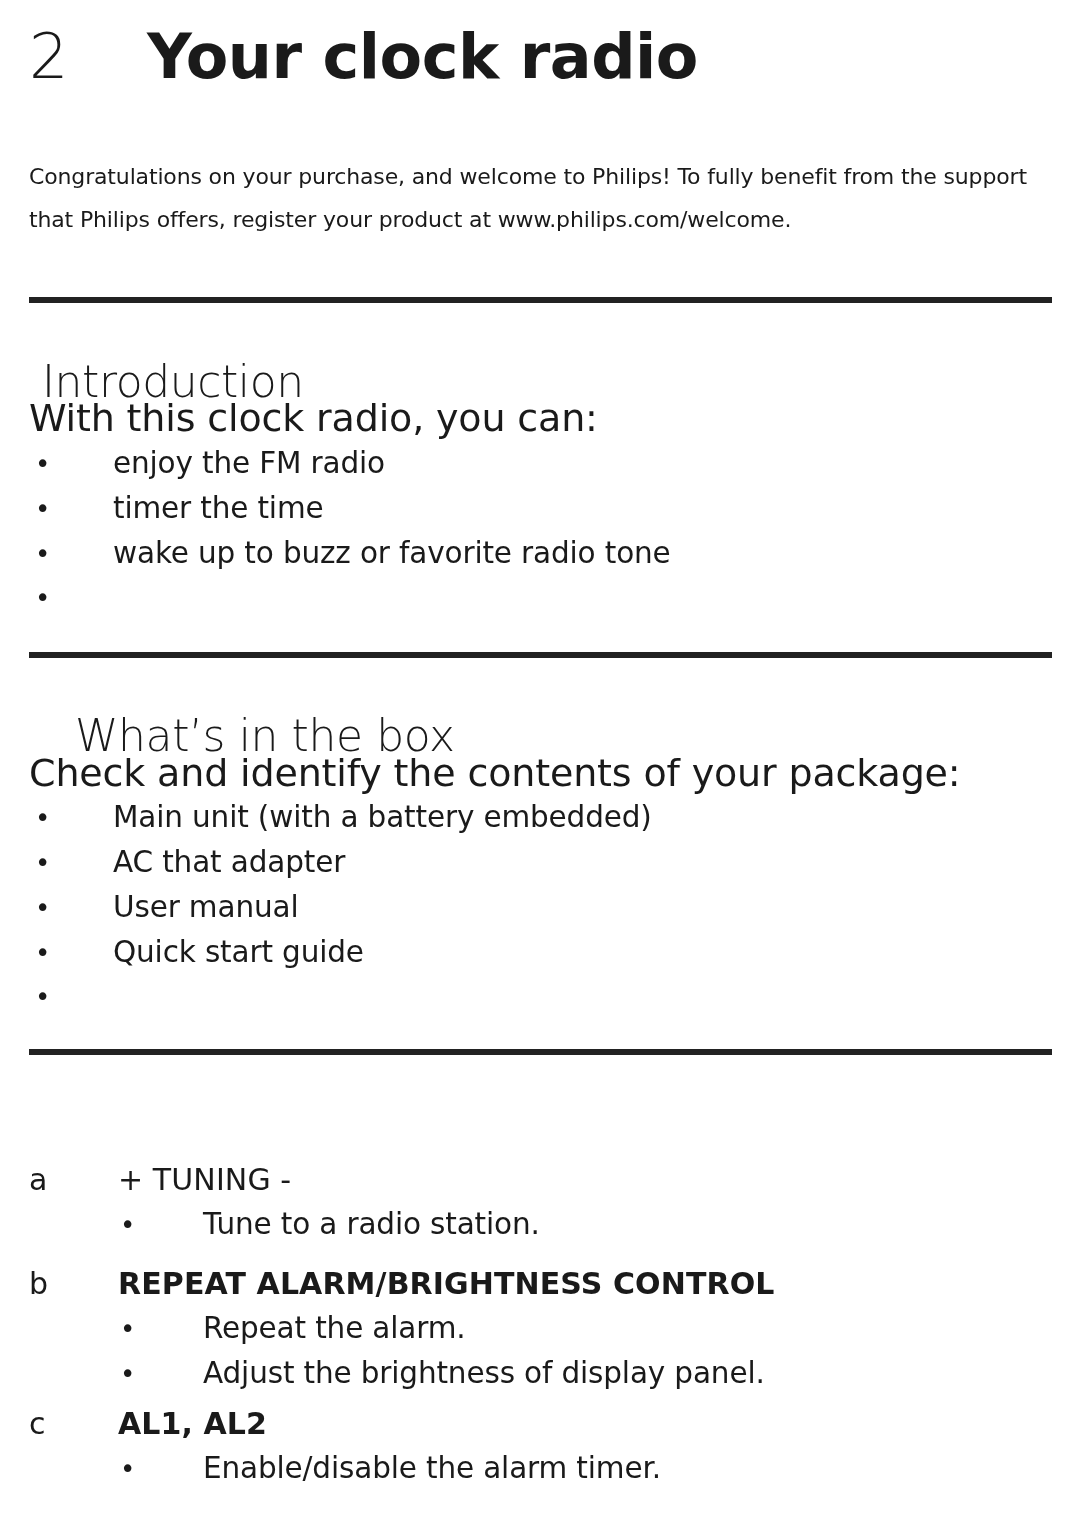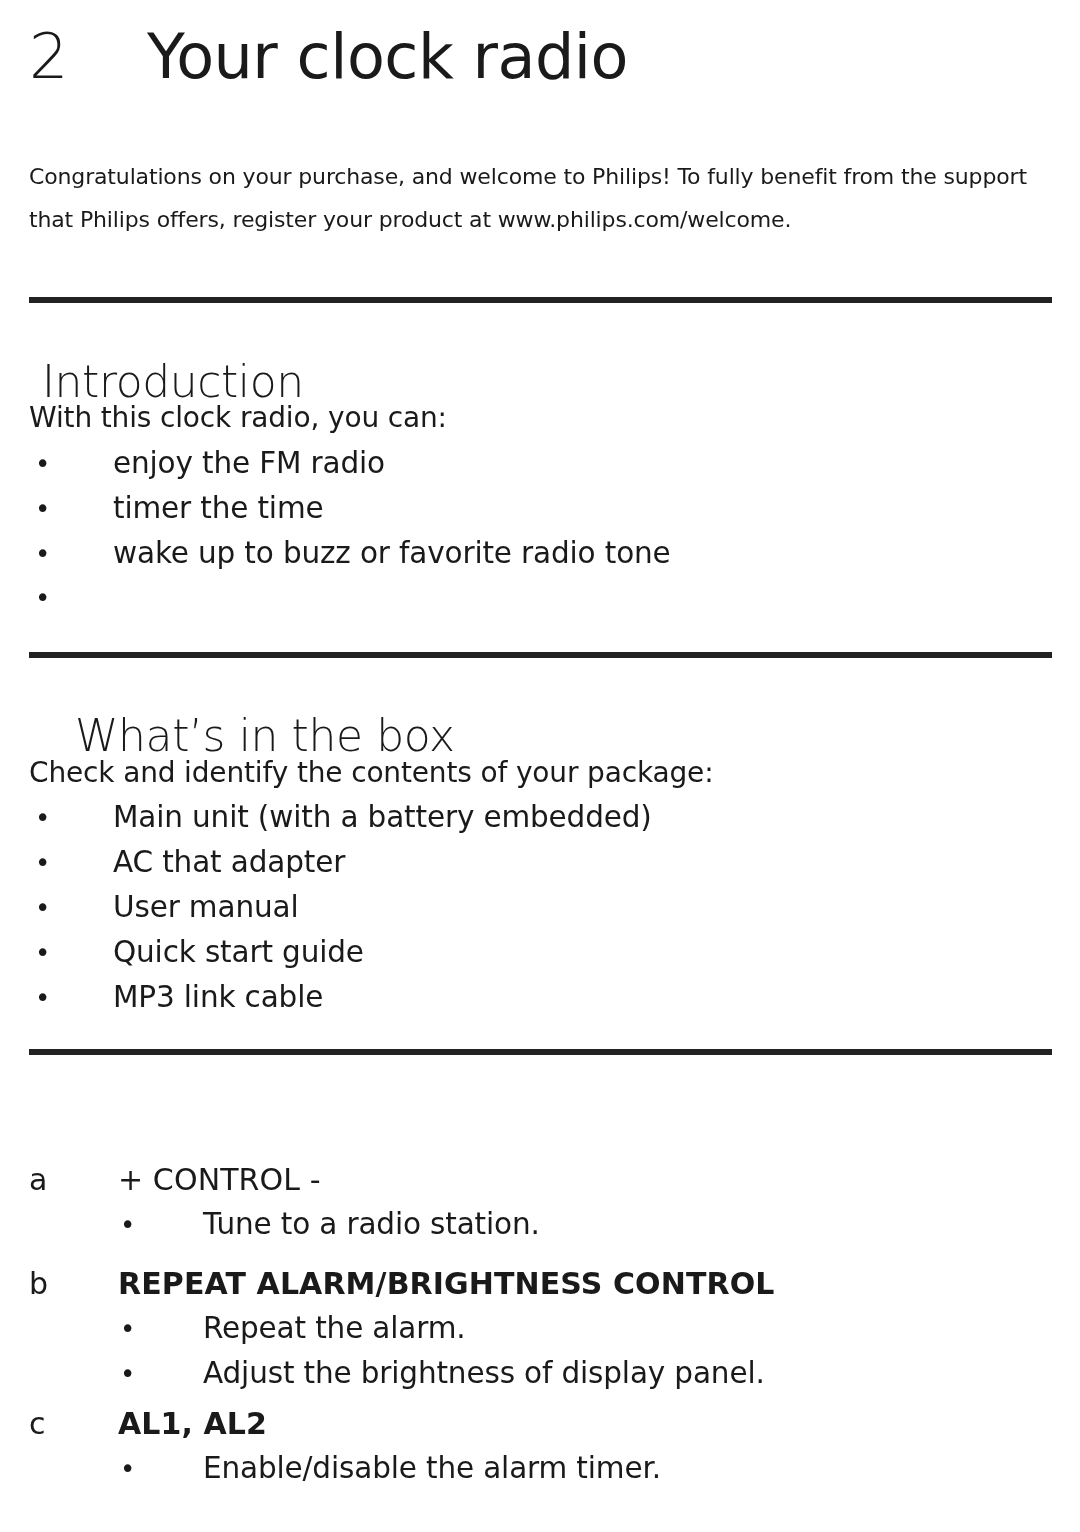--- a/index.html
+++ b/index.html
@@ -35,21 +35,21 @@
     line-height: 70px;
     letter-spacing: -0.5px;
     white-space: nowrap;
   }
   .chapter-num {
     width: 118px;
     flex: 0 0 118px;
     font-weight: 300;
   }
   .chapter-title {
-    font-weight: 400;
+    font-weight: 700;
   }
 
   
   .intro-para {
     position: absolute;
     left: 29px;
     top: 133px;
     width: 1000px;
     font-size: 22px;
     line-height: 43px;
@@ -80,21 +80,21 @@
     white-space: nowrap;
   }
   .sec-head.h1 { top: 318px; }
   .sec-head.h2 { top: 672px; margin-left: 33px; }
   .sec-head.h3 { top: 1070px; }
 
   
   .lead {
     position: absolute;
     left: 29px;
-    font-size: 28px;
+    font-size: 38px;
     line-height: 44px;
     font-weight: 400;
     letter-spacing: -0.15px;
     white-space: nowrap;
   }
   .lead.l1 { top: 396px; }
   .lead.l2 { top: 751px; }
 
   
   .blist {
@@ -231,31 +231,30 @@
     <li>
       <span class="bullet">•</span>
       <span>User manual</span>
     </li>
     <li>
       <span class="bullet">•</span>
       <span>Quick start guide</span>
     </li>
     <li>
       <span class="bullet">•</span>
-      <span>MP3 link cable</span>
     </li>
   </ul>
 
   <div class="rule r3"></div>
 
 
   <div class="entry e-a">
     <div class="entry-head">
       <span class="entry-letter">a</span>
-      <span class="entry-label regular">+ CONTROL -</span>
+      <span class="entry-label regular">+ TUNING -</span>
     </div>
     <ul class="sublist">
       <li>
         <span class="sub-bullet">•</span>
         <span>Tune to a radio station.</span>
       </li>
     </ul>
   </div>
 
   <div class="entry e-b">

